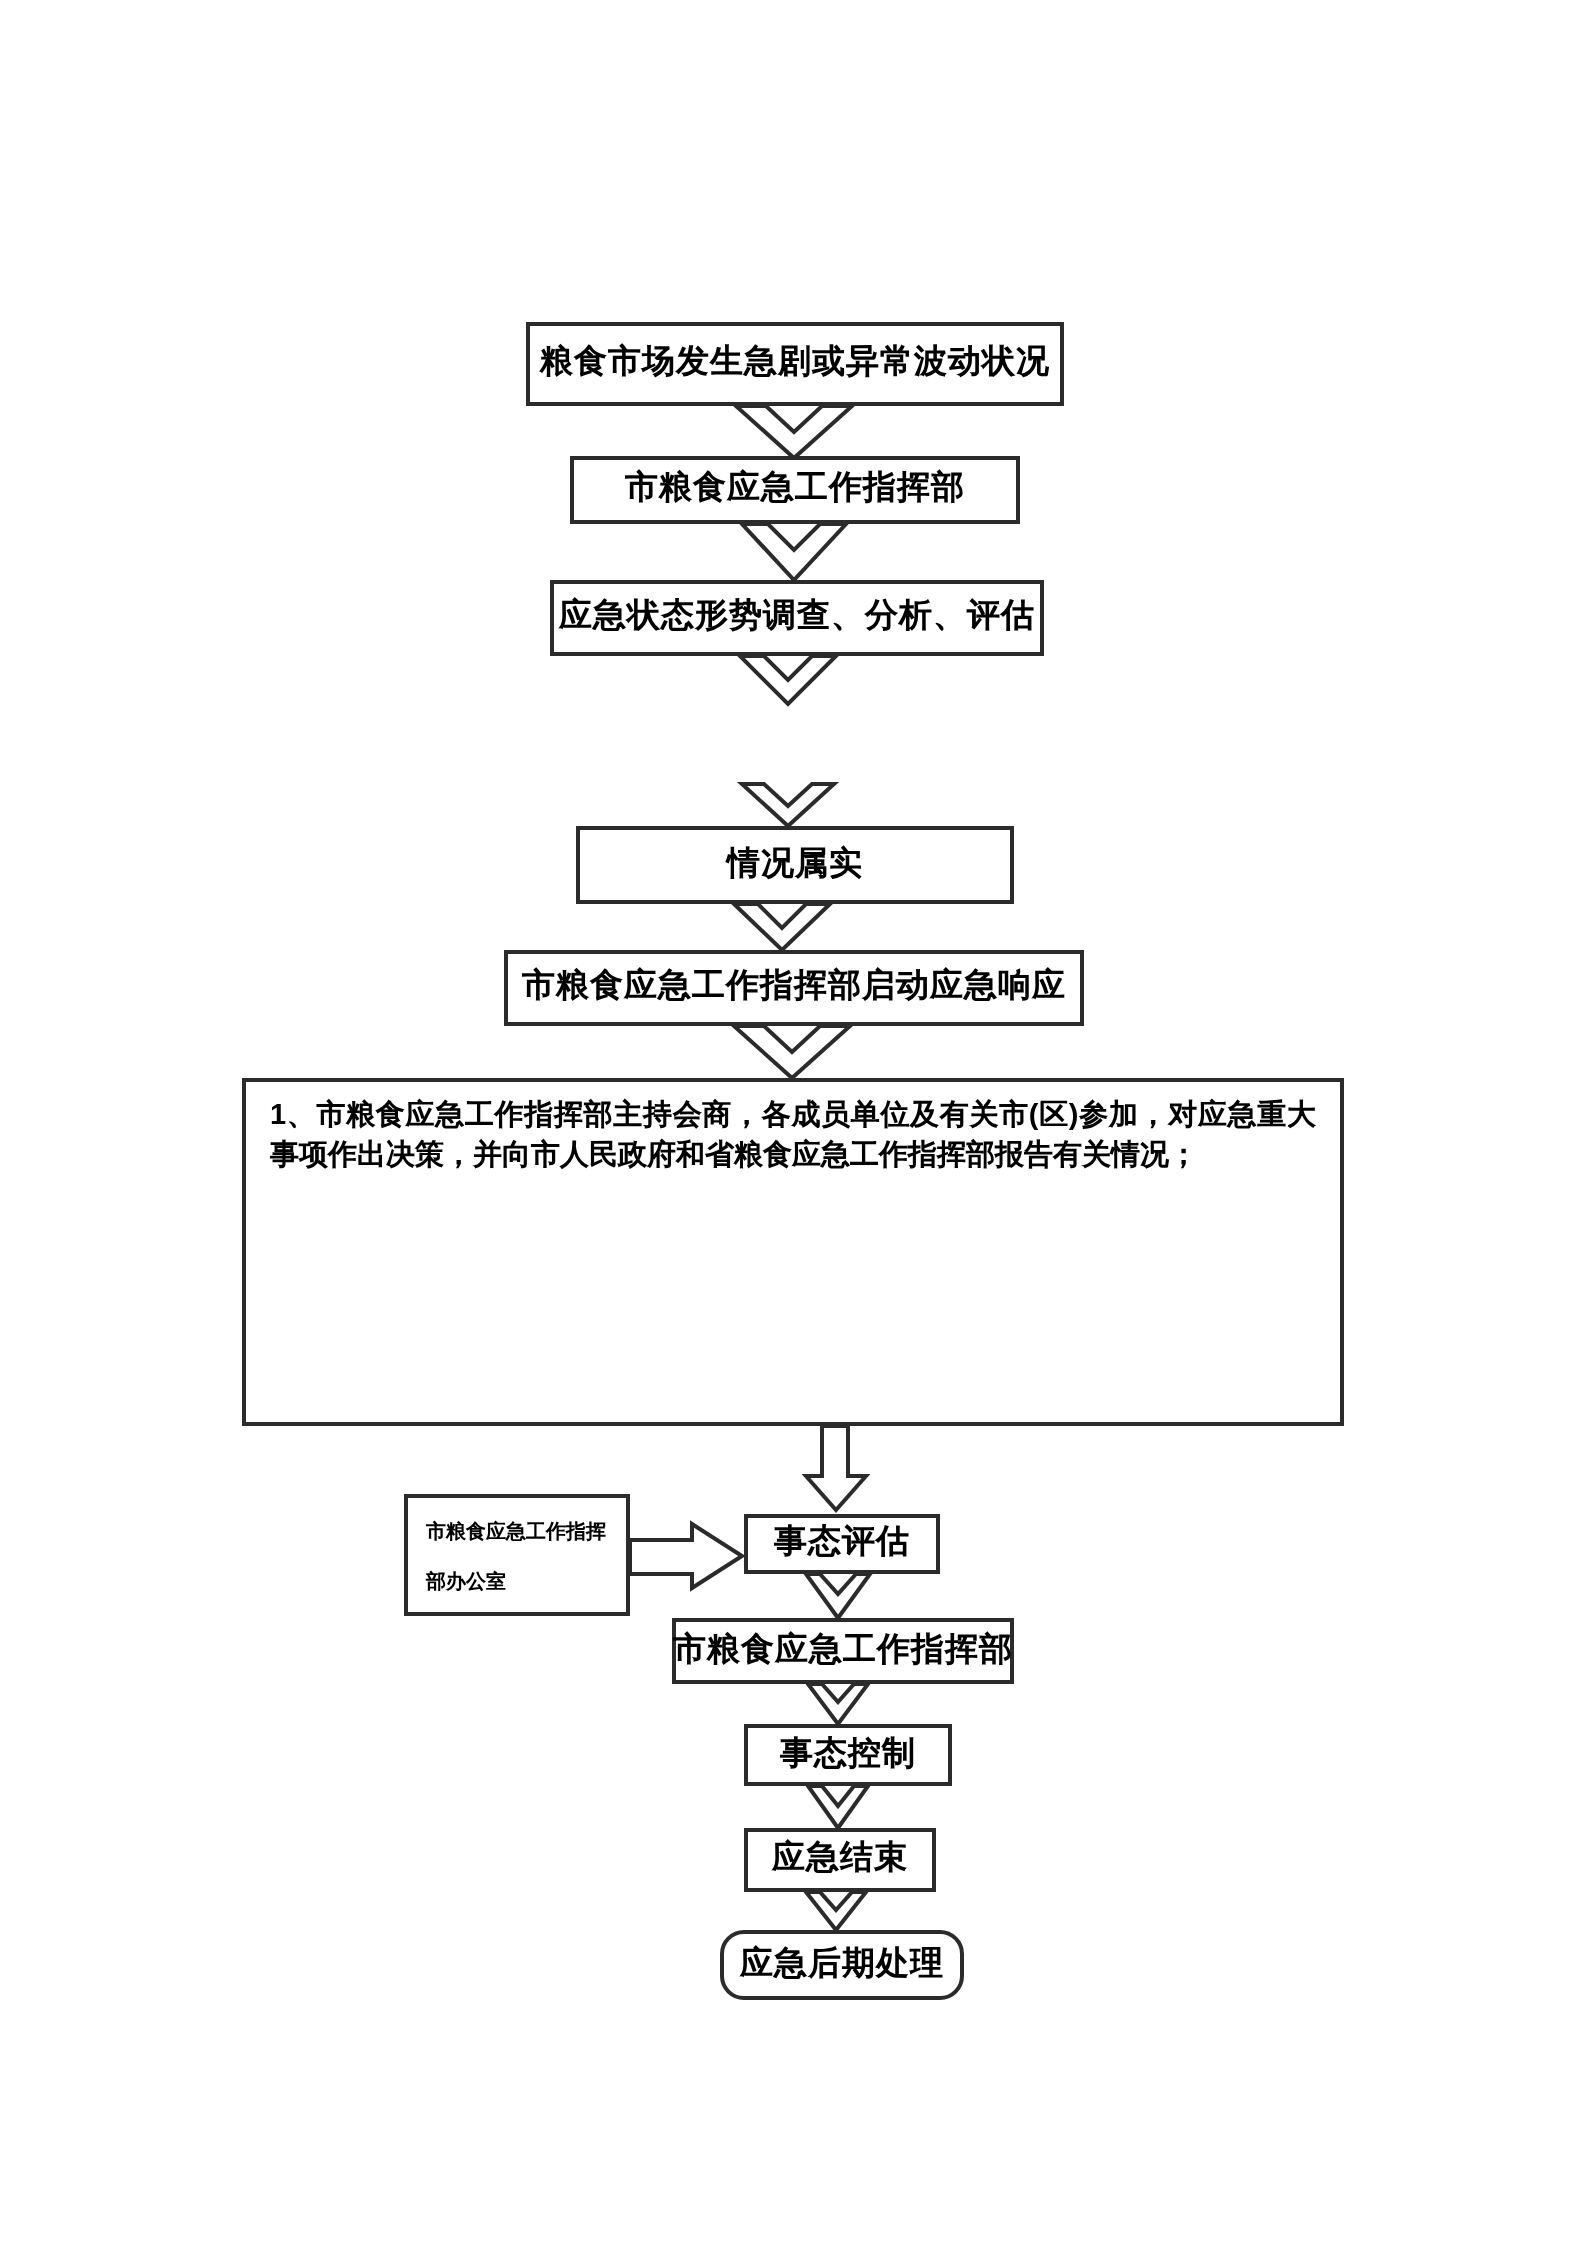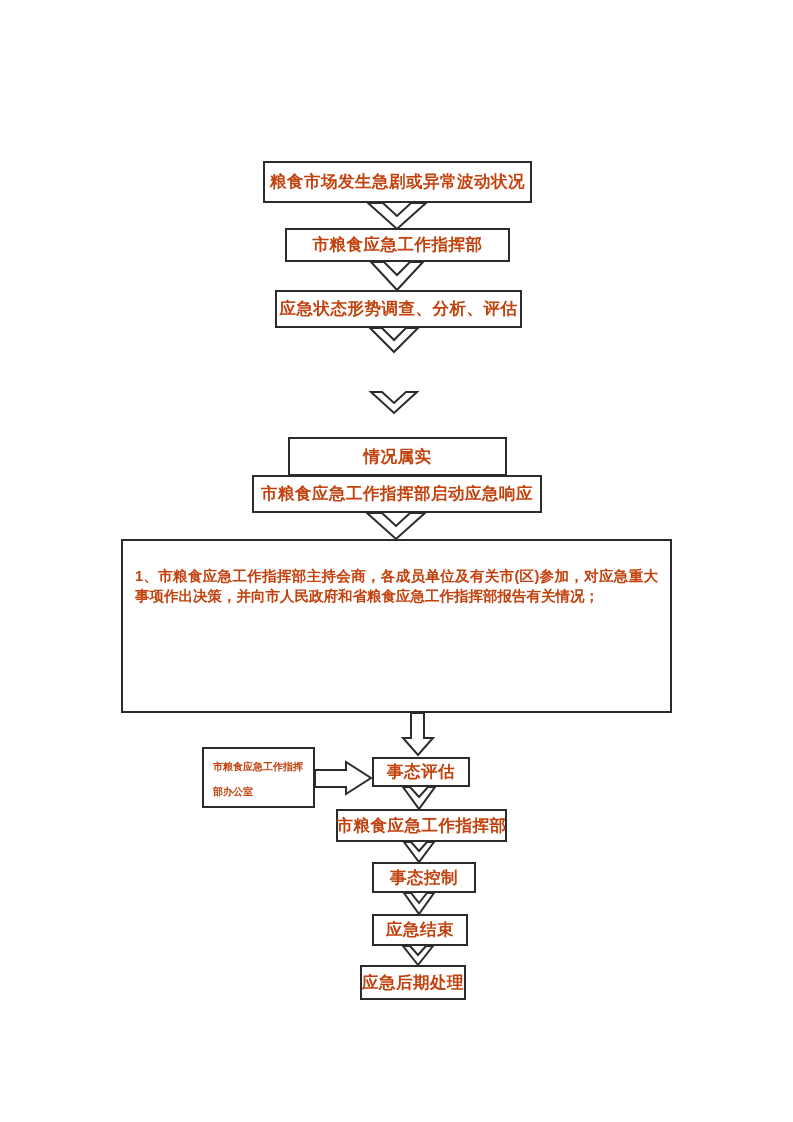--- a/index.html
+++ b/index.html
@@ -2,21 +2,21 @@
 <html><head>
 <meta charset="utf-8">
 <style>
   html, body { margin: 0; padding: 0; background: #ffffff; }
   #page {
     position: relative;
     width: 793px;
     height: 1122px;
     background: #ffffff;
     font-family: "Liberation Sans", "DejaVu Sans", sans-serif;
-    color: #c2410c;
+    color: #000000;
     overflow: hidden;
   }
   #arrow-layer {
     position: absolute;
     left: 0; top: 0;
     width: 793px; height: 1122px;
   }
   .node {
     position: absolute;
     box-sizing: border-box;
@@ -34,26 +34,26 @@
   }
   .node.multiline {
     justify-content: flex-start;
     text-align: left;
     white-space: normal;
   }
   #node-start        { left:263px; top:161px; width:269px; height:42px; }
   #node-hq1          { left:285px; top:228px; width:225px; height:34px; }
   #node-investigate  { left:275px; top:290px; width:247px; height:38px; }
   #node-tension      { left:287px; top:352px; width:225px; height:40px; }
-  #node-confirm      { left:288px; top:413px; width:219px; height:39px;margin-top:24px; }
+  #node-confirm      { left:288px; top:413px; width:219px; height:39px; }
   #node-activate     { left:252px; top:475px; width:290px; height:38px; }
   #node-measures {
     left:121px; top:539px; width:551px; height:174px;
     display: block;
-    padding: 25px 12px;
+    padding: 7px 12px;
     font-size: 14.5px;
     font-weight: 600;
     line-height: 20px;
     text-align: justify;
     white-space: normal;
     letter-spacing: 0;
   }
   #node-measures p { margin: 0; }
   #node-office {
     left:202px; top:747px; width:113px; height:61px;
@@ -62,21 +62,21 @@
     font-size: 10px;
     line-height: 25px;
     text-align: left;
     white-space: normal;
     letter-spacing: 0;
   }
   #node-assess  { left:372px; top:757px; width:98px;  height:30px; }
   #node-hq2     { left:336px; top:809px; width:171px; height:33px; }
   #node-control { left:372px; top:862px; width:104px;  height:31px; }
   #node-end     { left:372px; top:914px; width:96px;  height:32px; }
-  #node-post    { left:360px; top:965px; width:106px; height:35px; }
+  #node-post    { left:360px; top:965px; width:122px; height:35px;border-radius:12px; }
 </style>
 </head>
 <body>
 
 <div id="page">
 
   <svg id="arrow-layer" viewBox="0 0 793 1122" xmlns="http://www.w3.org/2000/svg">
       <polygon points="368,203 383,203 397,216 411,203 426,203 397,229" fill="#ffffff" stroke="#2b2b2b" stroke-width="2" stroke-linejoin="miter"></polygon>
       <polygon points="371,262 384,262 397,275 410,262 423,262 397,290" fill="#ffffff" stroke="#2b2b2b" stroke-width="2" stroke-linejoin="miter"></polygon>
       <polygon points="370,328 382,328 394,340 406,328 418,328 394,352" fill="#ffffff" stroke="#2b2b2b" stroke-width="2" stroke-linejoin="miter"></polygon>

